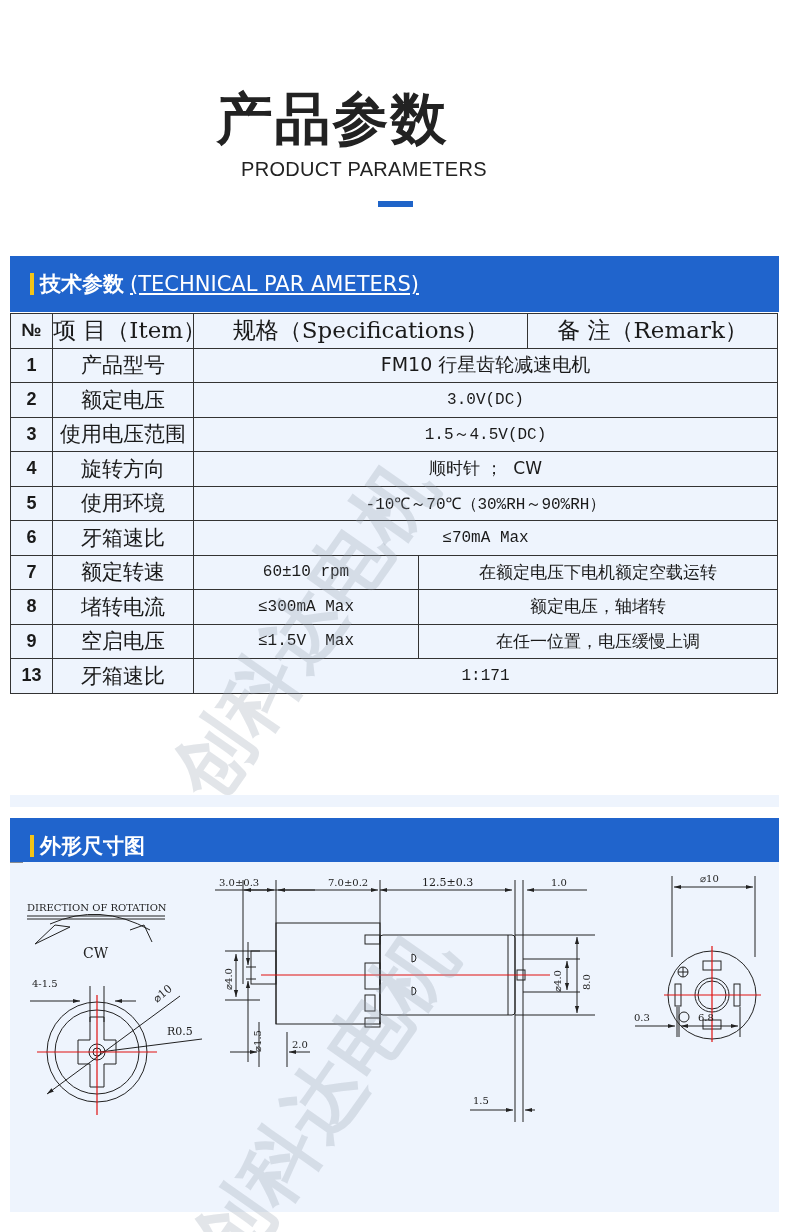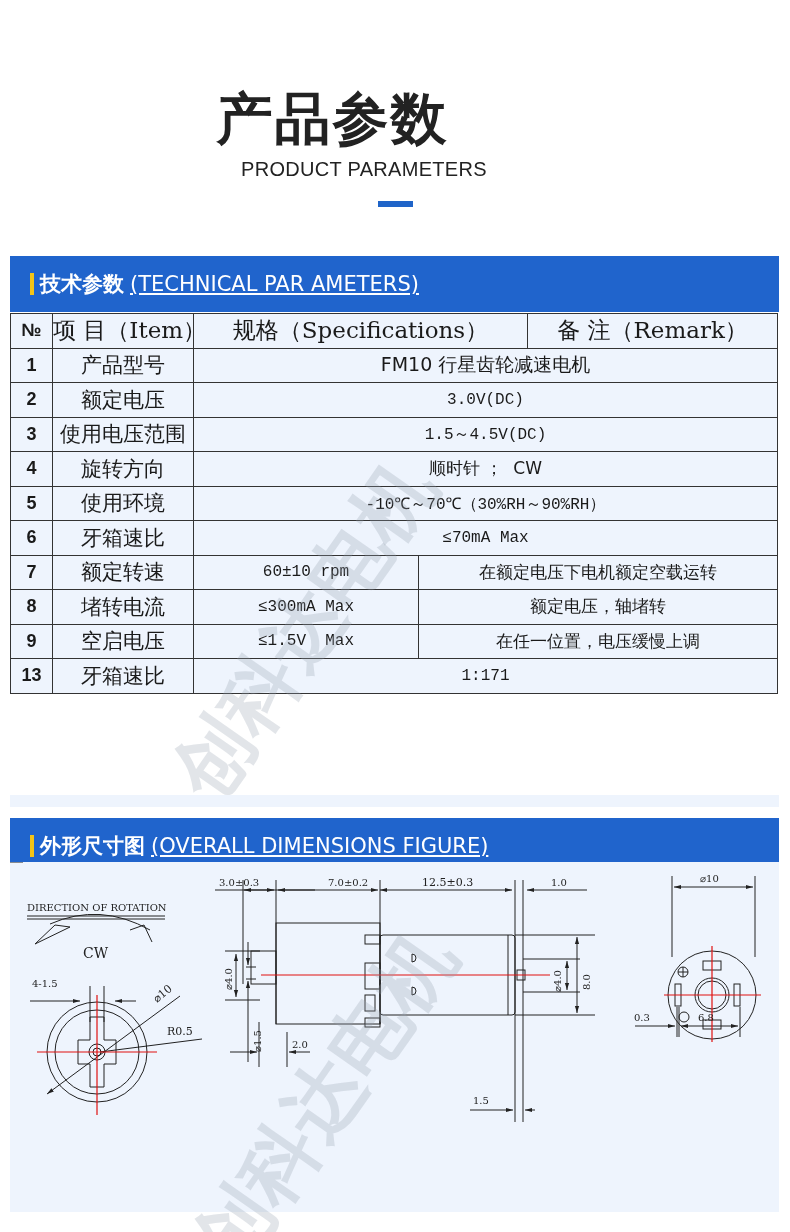--- a/index.html
+++ b/index.html
@@ -118,21 +118,20 @@
     <td class="item">牙箱速比</td>
     <td colspan="3" class="mono">1:171</td>
   </tr>
 </tbody>
   </table>
 
 <div class="panel" style="top:795px;height:12px;"></div>
 <div class="panel-head" style="top:807px;margin-top:11px;">
   <span class="accent"></span>
   <span class="cn">外形尺寸图</span>
-  <span class="en">(OVERALL DIMENSIONS FIGURE)</span>
 </div>
 
 <div class="drawing">
   <svg width="769" height="350" viewBox="0 0 769 350" xmlns="http://www.w3.org/2000/svg">
     <defs>
       <marker id="arr" viewBox="0 0 10 10" refX="10" refY="5" markerWidth="7" markerHeight="7" orient="auto-start-reverse">
         <path d="M0,2 L10,5 L0,8 z" fill="#222"></path>
       </marker>
     </defs>
     <g stroke="#222" fill="none" stroke-width="1">

